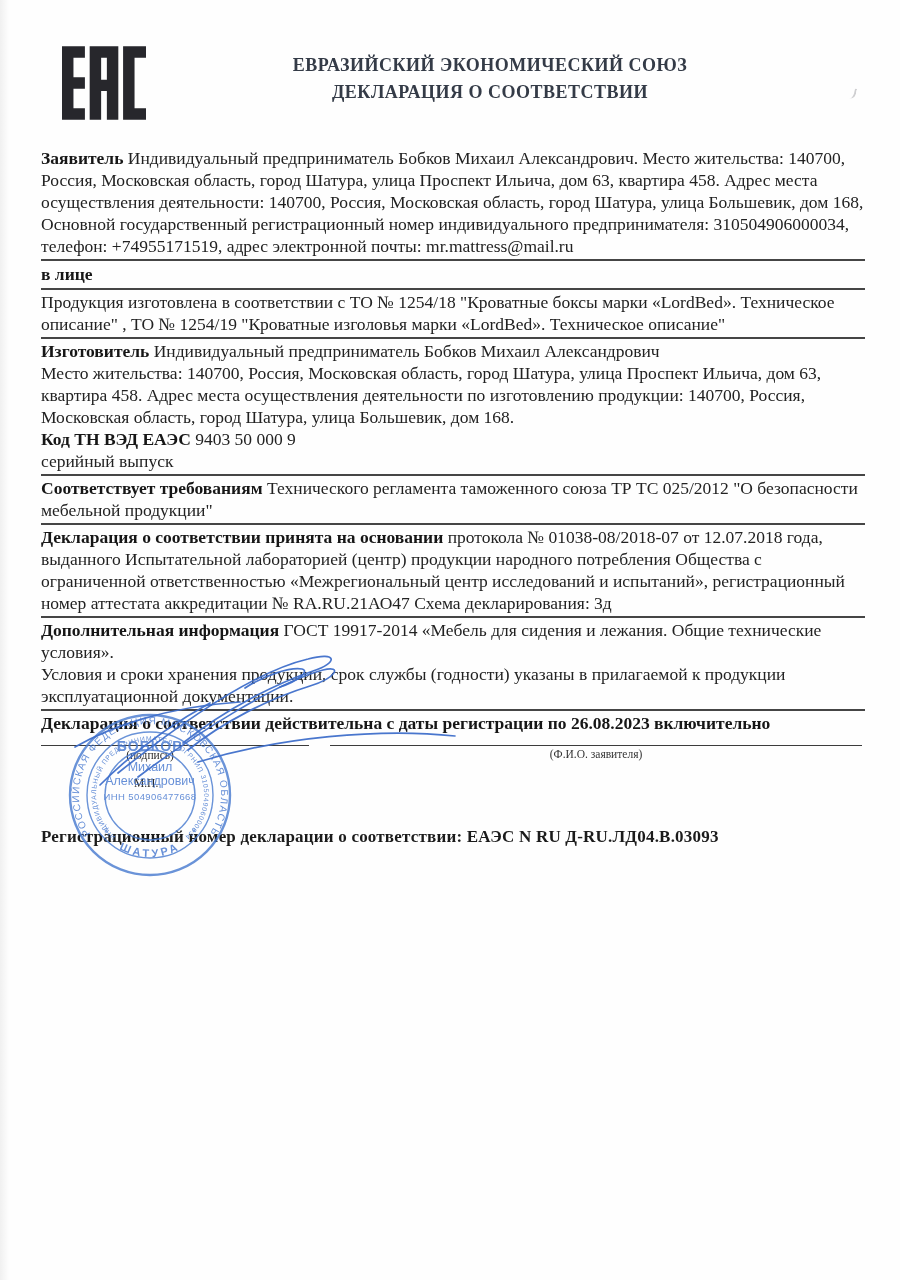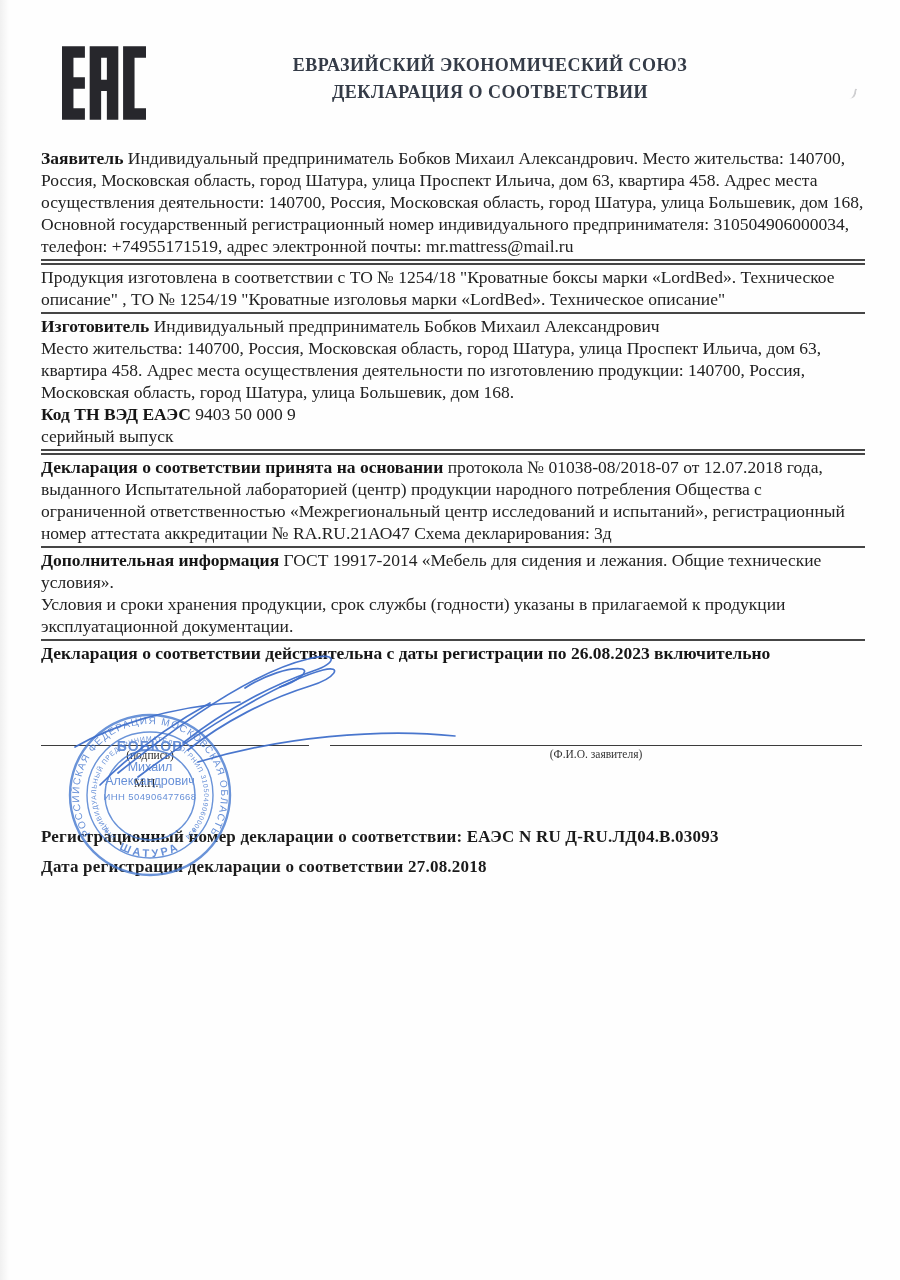--- a/index.html
+++ b/index.html
@@ -67,31 +67,33 @@
 
   <div class="title">
     <div>ЕВРАЗИЙСКИЙ ЭКОНОМИЧЕСКИЙ СОЮЗ</div>
     <div>ДЕКЛАРАЦИЯ О СООТВЕТСТВИИ</div>
   </div>
 
   <div class="content">
     <p><b>Заявитель</b> <span>Индивидуальный предприниматель Бобков Михаил Александрович. Место жительства: 140700, Россия, Московская область, город Шатура, улица Проспект Ильича, дом 63, квартира 458. Адрес места осуществления деятельности: 140700, Россия, Московская область, город Шатура, улица Большевик, дом 168, Основной государственный регистрационный номер индивидуального предпринимателя: 310504906000034, телефон: +74955171519, адрес электронной почты: mr.mattress@mail.ru</span></p>
     <div class="hr"></div>
 
+    <p class="vlitse"><b>в лице</b></p>
     <div class="hr"></div>
 
     <p>Продукция изготовлена в соответствии с ТО № 1254/18 "Кроватные боксы марки «LordBed». Техническое описание" , ТО № 1254/19 "Кроватные изголовья марки «LordBed». Техническое описание"</p>
     <div class="hr"></div>
 
     <p><b>Изготовитель</b> <span>Индивидуальный предприниматель Бобков Михаил Александрович</span></p>
     <p>Место жительства: 140700, Россия, Московская область, город Шатура, улица Проспект Ильича, дом 63, квартира 458. Адрес места осуществления деятельности по изготовлению продукции: 140700, Россия, Московская область, город Шатура, улица Большевик, дом 168.</p>
     <p><b>Код ТН ВЭД ЕАЭС</b> <span>9403 50 000 9</span></p>
     <p>серийный выпуск</p>
     <div class="hr"></div>
 
+    <p><b>Соответствует требованиям</b> <span>Технического регламента таможенного союза ТР ТС 025/2012 "О безопасности мебельной продукции"</span></p>
     <div class="hr"></div>
 
     <p><b>Декларация о соответствии принята на основании</b> <span>протокола № 01038-08/2018-07 от 12.07.2018 года, выданного Испытательной лабораторией (центр) продукции народного потребления Общества с ограниченной ответственностью «Межрегиональный центр исследований и испытаний», регистрационный номер аттестата аккредитации № RA.RU.21АО47 Схема декларирования: 3д</span></p>
     <div class="hr"></div>
 
     <p><b>Дополнительная информация</b> <span>ГОСТ 19917-2014 «Мебель для сидения и лежания. Общие технические условия».</span></p>
     <p>Условия и сроки хранения продукции, срок службы (годности) указаны в прилагаемой к продукции эксплуатационной документации.</p>
     <div class="hr"></div>
 
     <p><b>Декларация о соответствии действительна с даты регистрации по 26.08.2023 включительно</b></p>
@@ -99,24 +101,20 @@
 
   <div class="sig-line-right"></div>
   <div class="sig-caption-right">(Ф.И.О. заявителя)</div>
   <div class="sig-line-left"></div>
   <div class="sig-caption-left">(подпись)</div>
   <div class="sig-mp">М.П.</div>
 
   <div class="reg-number">
     <span>Регистрационный номер декларации о соответствии:</span>
     <span>ЕАЭС N RU Д-RU.ЛД04.В.03093</span>
-  </div>
-  <div class="reg-date">
-    <span>Дата регистрации декларации о соответствии</span>
-    <span>27.08.2018</span>
   </div>
 
   <svg class="stamp-svg" width="640" height="260" viewBox="0 0 640 260">
     <defs>
       <path id="arcOuter" d="M 74.5,231.5 A 71,71 0 1 1 145.5,231.5" fill="none"></path>
       <path id="arcInner" d="M 83,216.8 A 54,54 0 1 1 137,216.8" fill="none"></path>
       <path id="arcBottom" d="M 56.3,201 A 62,62 0 0 0 163.7,201" fill="none"></path>
     </defs>
     <g class="stamp" opacity="0.82">
       <circle class="c-outer" cx="110" cy="170" r="80"></circle>

